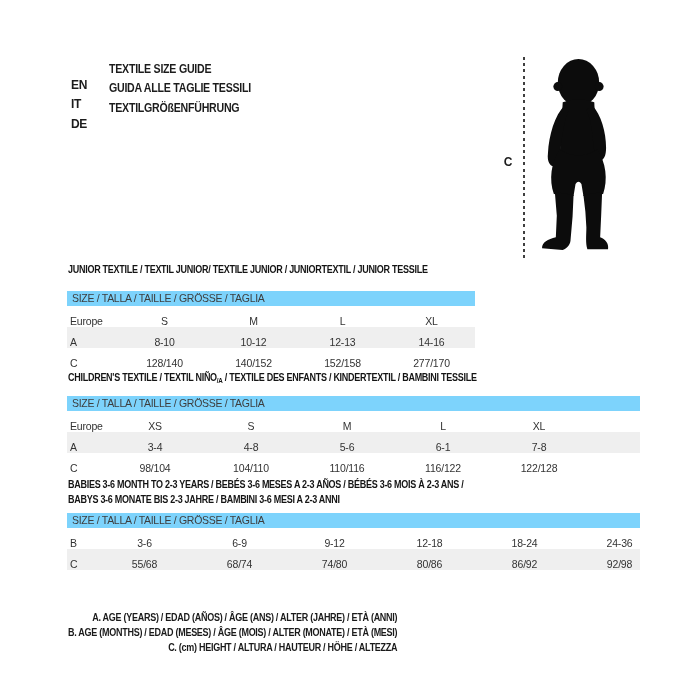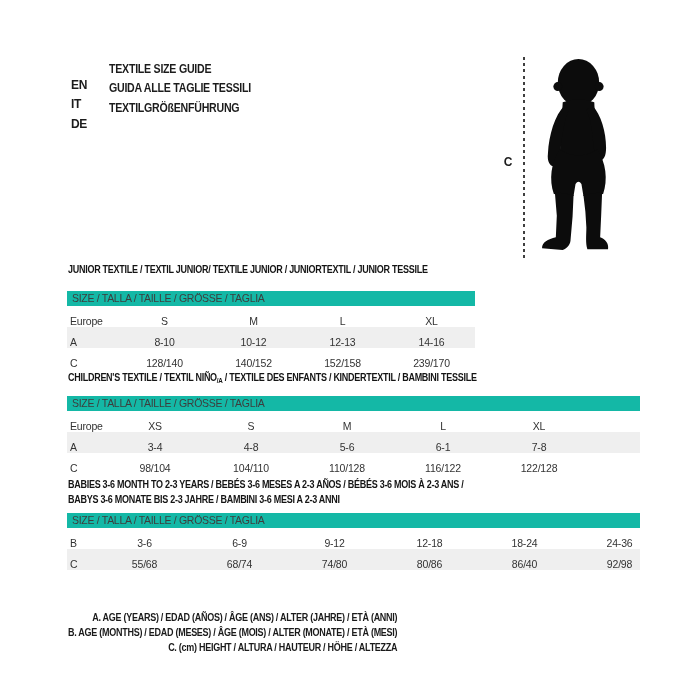--- a/index.html
+++ b/index.html
@@ -24,21 +24,21 @@
     letter-spacing:-0.3px;transform:scaleX(0.9);transform-origin:left top;white-space:nowrap;line-height:14.5px;}
   .title-junior{left:68px;top:263px;}
   .title-children{left:68px;top:371px;}
   .title-babies{left:68px;top:478px;}
   .sub{font-size:7px;vertical-align:-2px;}
   
   .tbl{position:absolute;overflow:hidden;}
   .table-junior{left:67px;top:291px;width:408px;}
   .table-children{left:67px;top:396px;width:573px;}
   .table-babies{left:67px;top:513px;width:573px;}
-  .tbl-bar{height:15px;line-height:15px;background:#14b8a6;color:#3d3d3d;
+  .tbl-bar{height:15px;line-height:15px;background:#7dd3fc;color:#3d3d3d;
     font-size:10.5px;padding-left:5px;letter-spacing:-0.3px;white-space:nowrap;}
   .trow{display:flex;height:21px;align-items:flex-end;overflow:hidden;}
   .trow.shaded{background:#efefef;}
   .cl{padding-left:3px;font-size:10.5px;color:#333;letter-spacing:-0.2px;box-sizing:border-box;flex:none;}
   .cc{text-align:center;font-size:10.5px;color:#333;letter-spacing:-0.2px;flex:none;}
   .table-junior .cl{width:53px;} .table-junior .cc{width:89px;}
   .table-children .cl{width:40px;} .table-children .cc{width:96px;}
   .table-babies .cl{width:30px;} .table-babies .cc{width:95px;}
   
   .footnotes{position:absolute;left:68px;top:610px;text-align:right;}
@@ -94,21 +94,21 @@
       <span class="cc">8-10</span>
       <span class="cc">10-12</span>
       <span class="cc">12-13</span>
       <span class="cc">14-16</span>
     </div>
     <div class="trow">
       <span class="cl">C</span>
       <span class="cc">128/140</span>
       <span class="cc">140/152</span>
       <span class="cc">152/158</span>
-      <span class="cc">239/170</span>
+      <span class="cc">277/170</span>
     </div>
   </div>
 
   <div class="tbl-title title-children">
     <span>CHILDREN'S TEXTILE / TEXTIL NIÑO</span><span class="sub">/A</span><span> / TEXTILE DES ENFANTS / KINDERTEXTIL / BAMBINI TESSILE</span>
   </div>
   <div class="tbl table-children">
     <div class="tbl-bar">SIZE / TALLA / TAILLE / GRÖSSE / TAGLIA</div>
     <div class="trow">
       <span class="cl">Europe</span>
@@ -123,21 +123,21 @@
       <span class="cc">3-4</span>
       <span class="cc">4-8</span>
       <span class="cc">5-6</span>
       <span class="cc">6-1</span>
       <span class="cc">7-8</span>
     </div>
     <div class="trow">
       <span class="cl">C</span>
       <span class="cc">98/104</span>
       <span class="cc">104/110</span>
-      <span class="cc">110/128</span>
+      <span class="cc">110/116</span>
       <span class="cc">116/122</span>
       <span class="cc">122/128</span>
     </div>
   </div>
 
   <div class="tbl-title title-babies">
     <div>BABIES 3-6 MONTH TO 2-3 YEARS / BEBÉS 3-6 MESES A 2-3 AÑOS / BÉBÉS 3-6 MOIS À 2-3 ANS /</div>
     <div>BABYS 3-6 MONATE BIS 2-3 JAHRE / BAMBINI 3-6 MESI A 2-3 ANNI</div>
   </div>
   <div class="tbl table-babies">
@@ -150,21 +150,21 @@
       <span class="cc">12-18</span>
       <span class="cc">18-24</span>
       <span class="cc">24-36</span>
     </div>
     <div class="trow shaded">
       <span class="cl">C</span>
       <span class="cc">55/68</span>
       <span class="cc">68/74</span>
       <span class="cc">74/80</span>
       <span class="cc">80/86</span>
-      <span class="cc">86/40</span>
+      <span class="cc">86/92</span>
       <span class="cc">92/98</span>
     </div>
   </div>
 
   <div class="footnotes">
     <div class="footnote">A. AGE (YEARS) / EDAD (AÑOS) / ÂGE (ANS) / ALTER (JAHRE) / ETÀ (ANNI)</div>
     <div class="footnote">B. AGE (MONTHS) / EDAD (MESES) / ÂGE (MOIS) / ALTER (MONATE) / ETÀ (MESI)</div>
     <div class="footnote">C. (cm) HEIGHT / ALTURA / HAUTEUR / HÖHE / ALTEZZA</div>
   </div>
 

